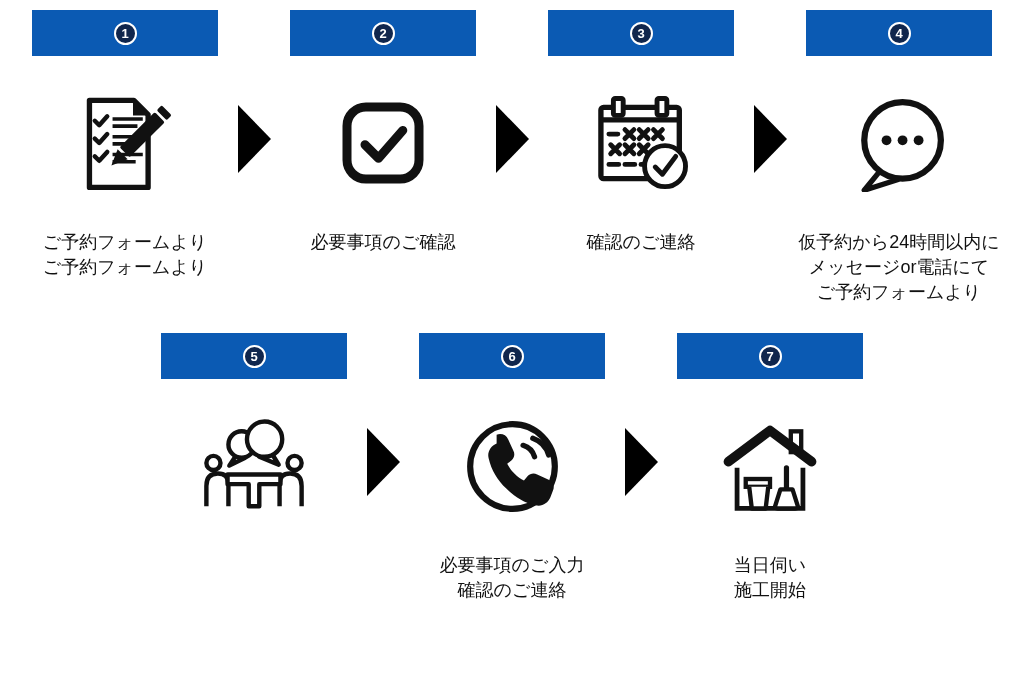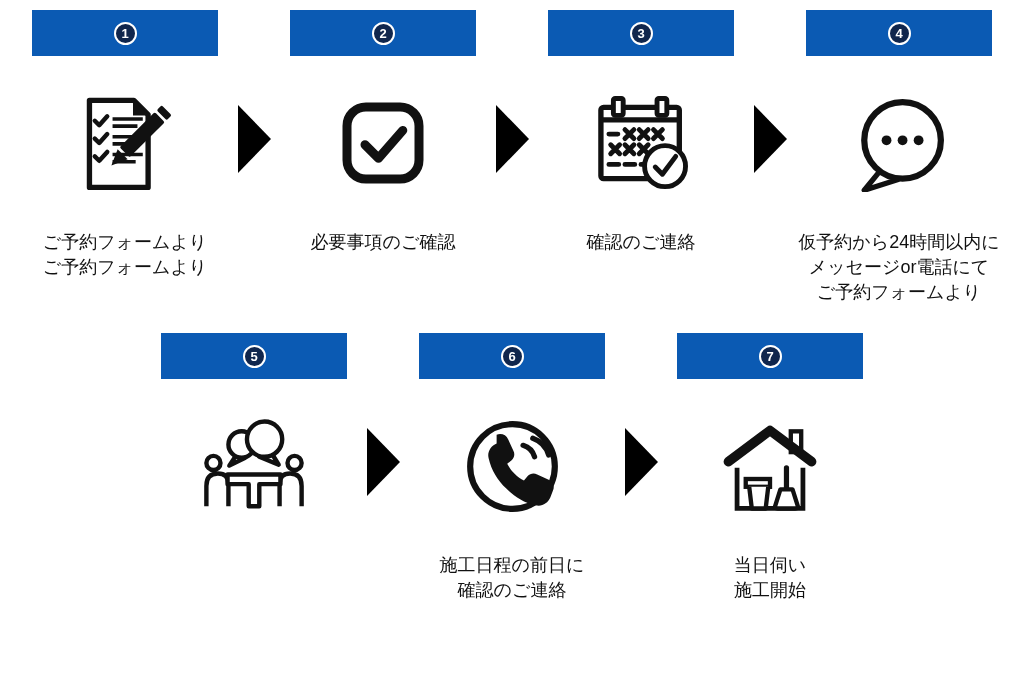--- a/index.html
+++ b/index.html
@@ -198,21 +198,21 @@
       </div>
       <div class="icon-area">
         <svg width="97" height="97" viewBox="0 0 110 110">
           <circle cx="55" cy="55" r="48" fill="#fff" stroke="#111" stroke-width="7"></circle>
           <path d="M37 29 c-7 3 -11 10 -9 17 c3 13 10 25 20 34 c9 9 20 16 33 19 c7 2 14 -2 17 -9 l3 -8 c2 -5 0 -10 -5 -12 l-13 -6 c-4 -2 -8 -1 -11 2 l-4 5 c-8 -4 -15 -11 -19 -19 l5 -4 c3 -3 4 -7 2 -11 l-6 -13 c-2 -5 -8 -7 -13 -5 z" fill="#111"></path>
           <path d="M67 31 q10 3 13 13" stroke="#111" stroke-width="6" fill="none" stroke-linecap="round"></path>
           <path d="M78 23 q14 5 18 19" stroke="#111" stroke-width="6" fill="none" stroke-linecap="round"></path>
         </svg>
       </div>
       <div class="caption">
-        <div>施工日程の前日に</div>
+        <div>必要事項のご入力</div>
         <div>確認のご連絡</div>
         <div></div>
       </div>
     </div>
 
     <div class="arrow-cell">
       <div class="arrow"></div>
     </div>
 
     <div class="step">

